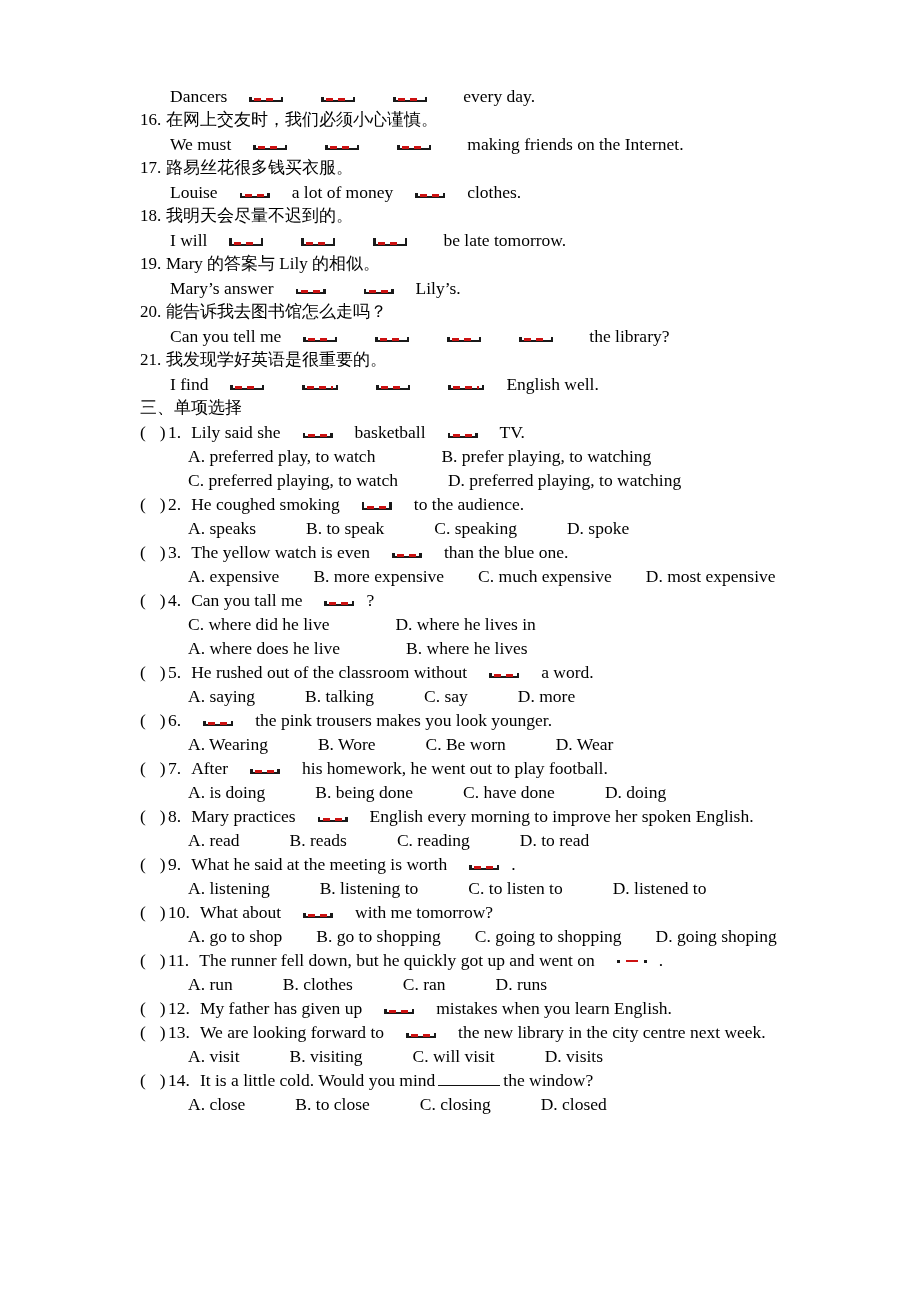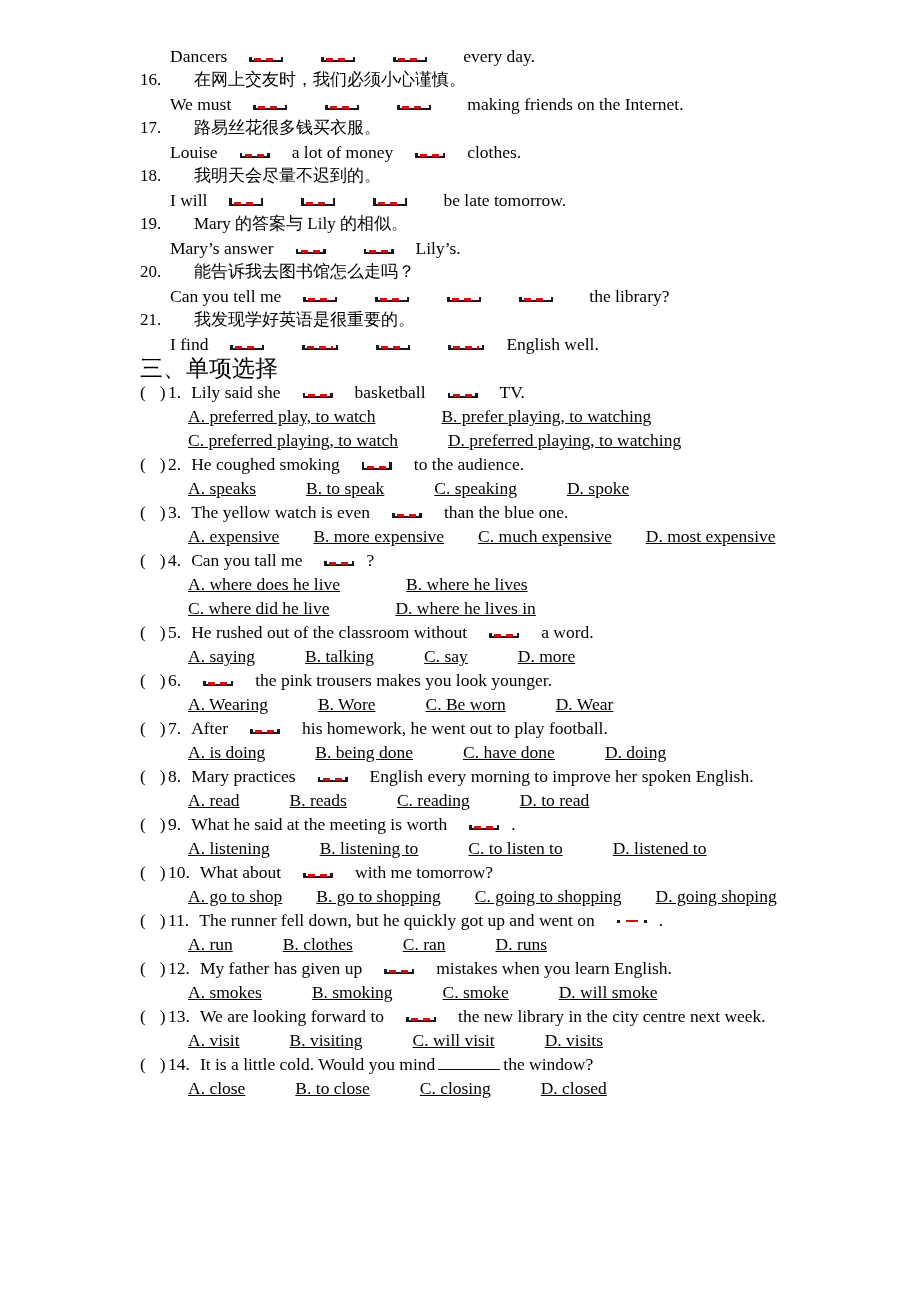--- a/index.html
+++ b/index.html
@@ -15,37 +15,36 @@
     position: relative;
     overflow: hidden;
   }
 
   .page {
     position: absolute;
     left: 0;
     top: 0;
     width: 920px;
     height: 1302px;
-    padding: 44px 120px 0 140px;
+    padding: 84px 120px 0 140px;
     box-sizing: border-box;
   }
 
   
   .line {
     display: flex;
     align-items: baseline;
     font-size: 17.5px;
     line-height: 24px;
     height: 24px;
     white-space: pre;
   }
   .line.cn {
     font-size: 17px;
     line-height: 24px;
-    gap: 28px;
   }
 
   
   .ind-0 { margin-left: 0; }
   .ind-1 { margin-left: 30px; }
 
   
   .num {
     display: inline-block;
     min-width: 26px;
@@ -147,36 +146,35 @@
 
   
   .gap-xs { display: inline-block; width: 10px; }
   .gap-s  { display: inline-block; width: 20px; }
   .gap-m  { display: inline-block; width: 34px; }
   .gap-l  { display: inline-block; width: 50px; }
   .gap-xl { display: inline-block; width: 66px; }
 
   
   .section-heading {
-    font-size: 23px;
+    font-size: 17px;
     line-height: 24px;
     height: 24px;
     font-family: "Liberation Sans", "DejaVu Sans", sans-serif;
   }
 
   
   .opts {
     display: flex;
     align-items: flex-end;
     font-size: 17.5px;
     line-height: 24px;
     height: 24px;
     margin-left: 48px;
     white-space: pre;
-    text-decoration: underline;
   }
   .opt { display: inline-block; }
 </style>
 </head>
 <body>
 
 <div class="page">
 
   <div class="line ind-1">
     <span>Dancers</span>
@@ -359,29 +357,29 @@
     <span class="bracket"><span class="bl">(</span><span class="br">)</span></span>
     <span class="qnum">4.</span>
     <span class="gap-xs"></span>
     <span>Can you tall me</span>
     <span class="gap-s"></span>
     <span class="blank w-sm"><i class="tick-l"></i><i class="tick-r"></i></span>
     <span class="gap-xs"></span>
     <span>?</span>
   </div>
   <div class="opts">
+    <span class="opt">C. where did he live</span>
+    <span class="gap-xl"></span>
+    <span class="opt">D. where he lives in</span>
+  </div>
+  <div class="opts">
     <span class="opt">A. where does he live</span>
     <span class="gap-xl"></span>
     <span class="opt">B. where he lives</span>
   </div>
-  <div class="opts">
-    <span class="opt">C. where did he live</span>
-    <span class="gap-xl"></span>
-    <span class="opt">D. where he lives in</span>
-  </div>
 
   <div class="line ind-0">
     <span class="bracket"><span class="bl">(</span><span class="br">)</span></span>
     <span class="qnum">5.</span>
     <span class="gap-xs"></span>
     <span>He rushed out of the classroom without</span>
     <span class="gap-s"></span>
     <span class="blank w-sm"><i class="tick-l"></i><i class="tick-r"></i></span>
     <span class="gap-s"></span>
     <span>a word.</span>
@@ -516,29 +514,20 @@
 
   <div class="line ind-0">
     <span class="bracket"><span class="bl">(</span><span class="br">)</span></span>
     <span class="qnum">12.</span>
     <span class="gap-xs"></span>
     <span>My father has given up</span>
     <span class="gap-s"></span>
     <span class="blank w-sm"><i class="tick-l"></i><i class="tick-r"></i></span>
     <span class="gap-s"></span>
     <span>mistakes when you learn English.</span>
-  </div>
-  <div class="opts">
-    <span class="opt">A. smokes</span>
-    <span class="gap-l"></span>
-    <span class="opt">B. smoking</span>
-    <span class="gap-l"></span>
-    <span class="opt">C. smoke</span>
-    <span class="gap-l"></span>
-    <span class="opt">D. will smoke</span>
   </div>
 
   <div class="line ind-0">
     <span class="bracket"><span class="bl">(</span><span class="br">)</span></span>
     <span class="qnum">13.</span>
     <span class="gap-xs"></span>
     <span>We are looking forward to</span>
     <span class="gap-s"></span>
     <span class="blank w-sm"><i class="tick-l"></i><i class="tick-r"></i></span>
     <span class="gap-s"></span>

